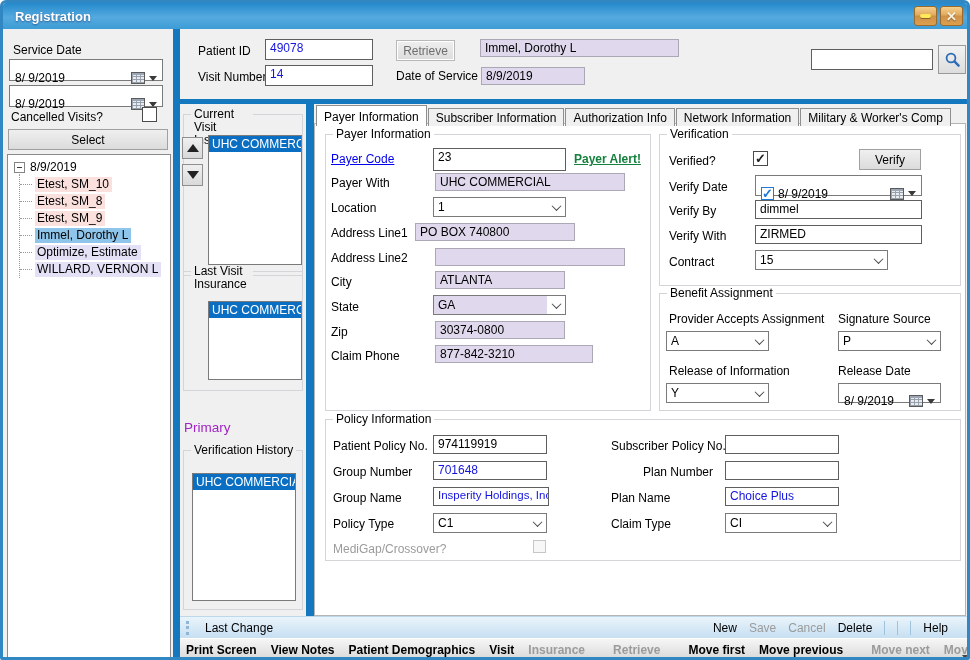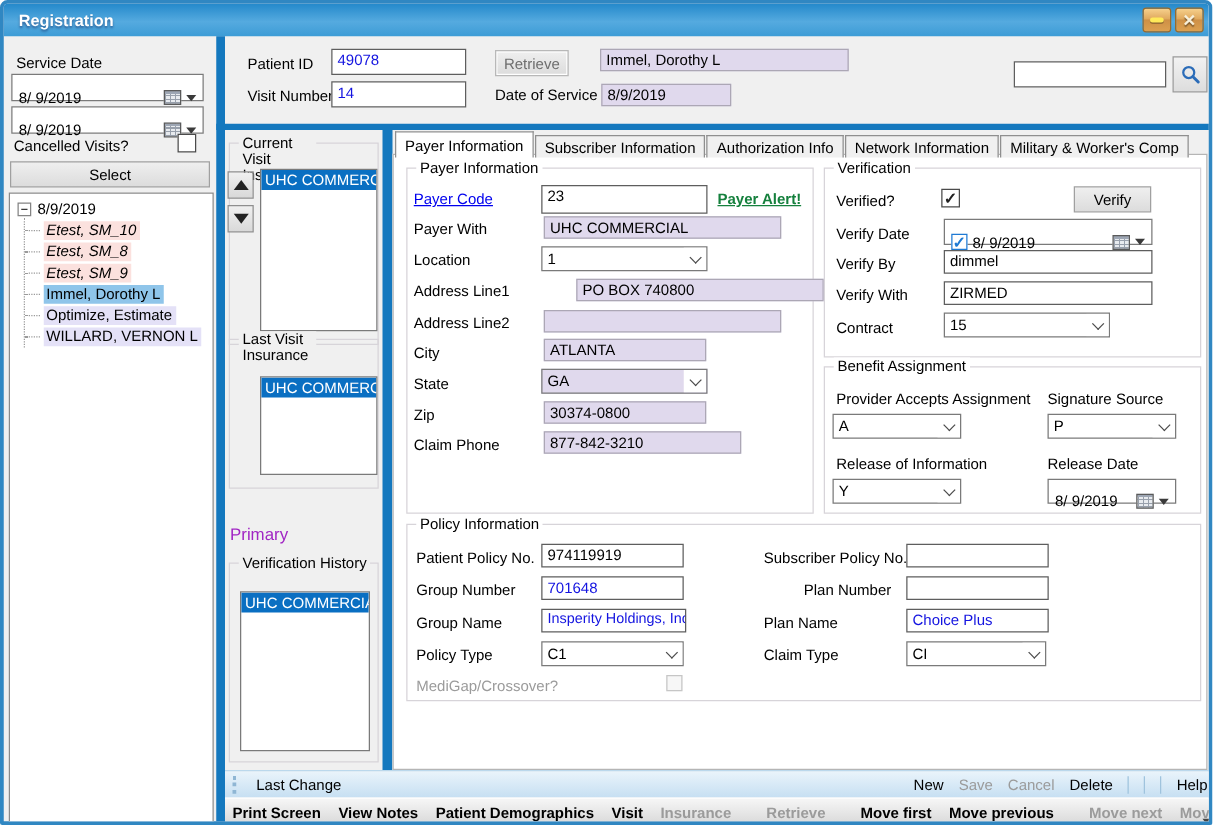--- a/index.html
+++ b/index.html
@@ -88,33 +88,33 @@
   
   .tree{ position:absolute; left:4px; top:151px; width:164px; height:505px; background:#fff;
     border:1px solid #8A8A8A; padding:5px 2px 2px 6px; overflow:hidden; }
   .tree-root{ display:flex; align-items:center; gap:5px; }
   .expander{ width:11px; height:11px; border:1px solid #848484;
     background:#fff linear-gradient(#3A3A3A,#3A3A3A) center / 5px 1px no-repeat; }
   .tree-children{ margin-left:5px; border-left:1px dotted #9A9A9A; padding-top:2px; }
   .tree-item{ display:flex; align-items:center; height:17px; }
   .tree-item .stub{ width:12px; border-top:1px dotted #9A9A9A; margin-right:3px; }
   .hl{ padding:0 3px 1px 2px; white-space:nowrap; }
-  .hl-pink{ background:#FBE1DE;font-style:italic; }
+  .hl-pink{ background:#FBE1DE; }
   .hl-blue{ background:#8FC5EA; }
   .hl-lav{ background:#E4E1F7; }
 
   
   .link{ color:#0000EE; text-decoration:underline; cursor:pointer; }
   .alert{ color:#15803d; font-weight:bold; text-decoration:underline; cursor:pointer; }
   .primary-lbl{ position:absolute; left:181px; top:417px; color:#A125C4; font-size:13.5px; }
 
   
   .actionbar{ position:absolute; left:177px; top:613px; width:790px; height:22px;
     background:linear-gradient(180deg,#EAF4FB,#C6DFF2); border-top:1px solid #BBD8EC;
-    display:flex; align-items:center; padding:0 4px 0 6px; gap:12px; }
+    display:flex; align-items:center; padding:0 22px 0 6px; gap:12px; }
   .grip{ width:3px; height:14px; border-left:3px dotted #8FB6D4; margin-right:4px; }
   .ab-spacer{ margin-left:auto; }
   .ab-btn{ cursor:pointer; white-space:nowrap; }
   .ab-btn.disabled{ color:#9B9B9B; cursor:default; }
   .ab-sep{ width:1px; height:14px; background:#9FC3DD; }
   .toolbar{ position:absolute; left:177px; top:635px; width:790px; height:22px;
     background:linear-gradient(180deg,#F6F6F6,#D8D8D8); border-top:1px solid #fff;
     display:flex; align-items:center; padding:0 14px 0 6px; gap:14px; font-weight:bold; }
   .tb-btn{ cursor:pointer; white-space:nowrap; }
   .tb-btn.disabled{ color:#9B9B9B; font-weight:bold; cursor:default; }
@@ -268,21 +268,21 @@
 
   <span class="lbl" style="left:328px;top:198px">Location</span>
   <div class="combo" style="left:430px;top:194px;width:133px;height:20px">
     <span>1</span>
     <span class="chev-wrap">
         <span class="chev"></span>
       </span>
   </div>
 
   <span class="lbl" style="left:328px;top:223px">Address Line1</span>
-  <div class="field" style="left:458px;top:220px;width:198px;height:18px">PO BOX 740800</div>
+  <div class="field" style="left:412px;top:220px;width:160px;height:18px">PO BOX 740800</div>
 
   <span class="lbl" style="left:328px;top:248px">Address Line2</span>
   <div class="field" style="left:432px;top:245px;width:190px;height:18px"></div>
 
   <span class="lbl" style="left:328px;top:272px">City</span>
   <div class="field" style="left:432px;top:268px;width:130px;height:18px">ATLANTA</div>
 
   <span class="lbl" style="left:328px;top:297px">State</span>
   <div class="combo lav" style="left:430px;top:292px;width:133px;height:20px">
     <span>GA</span>

